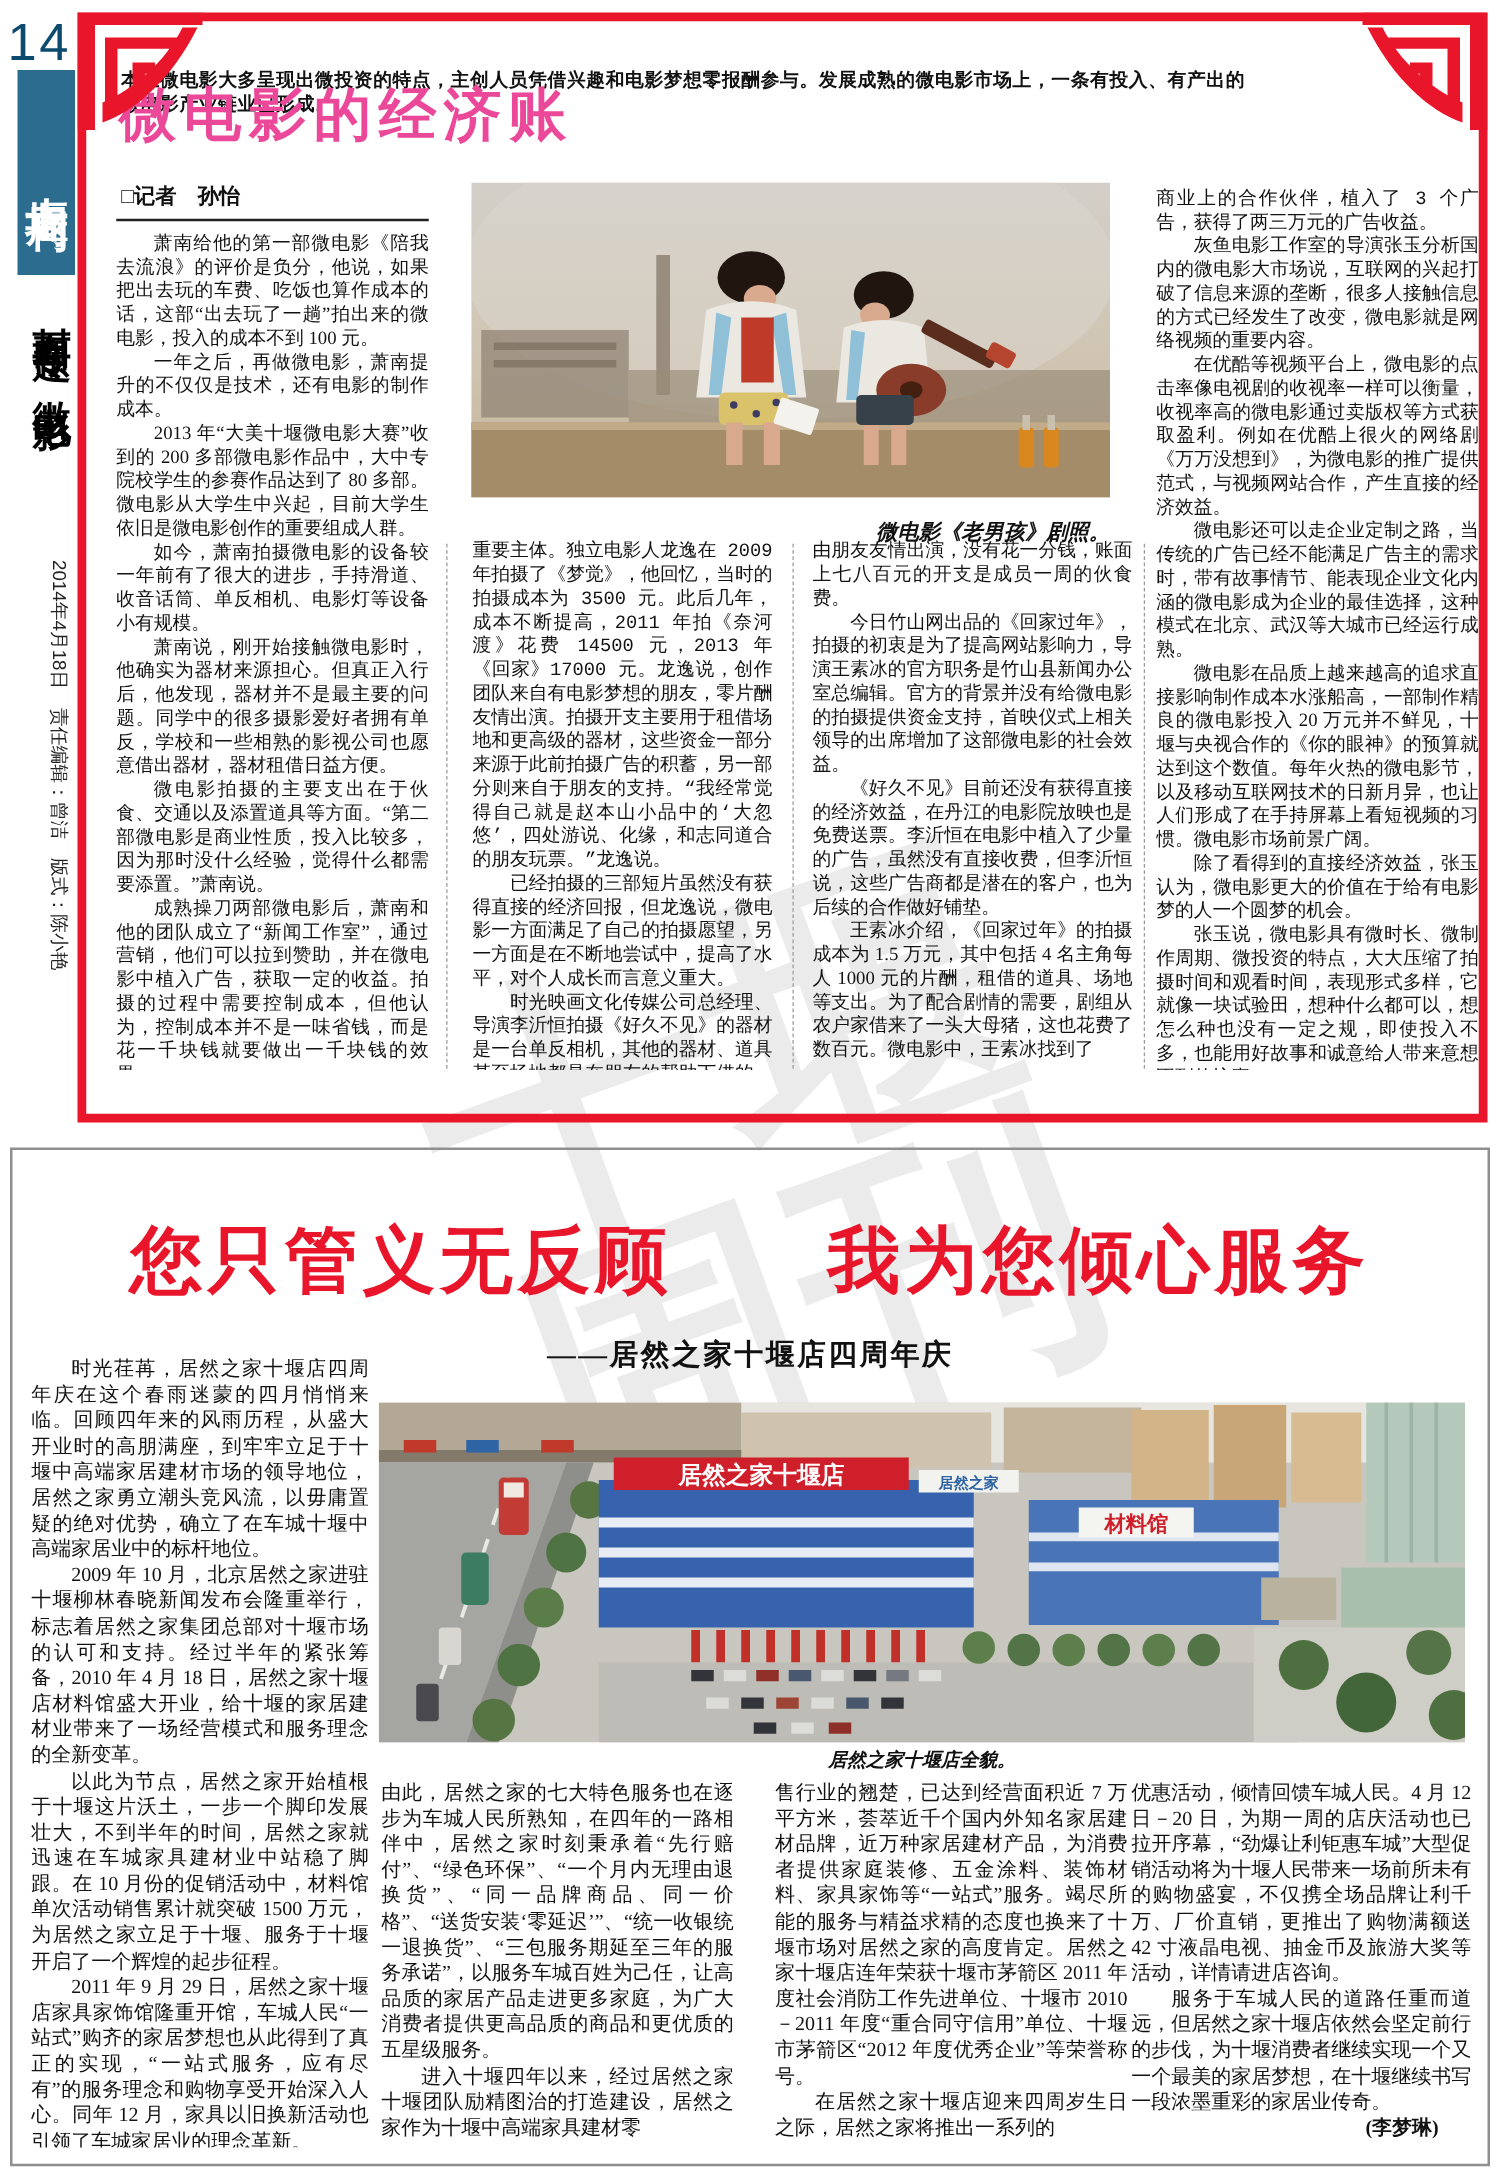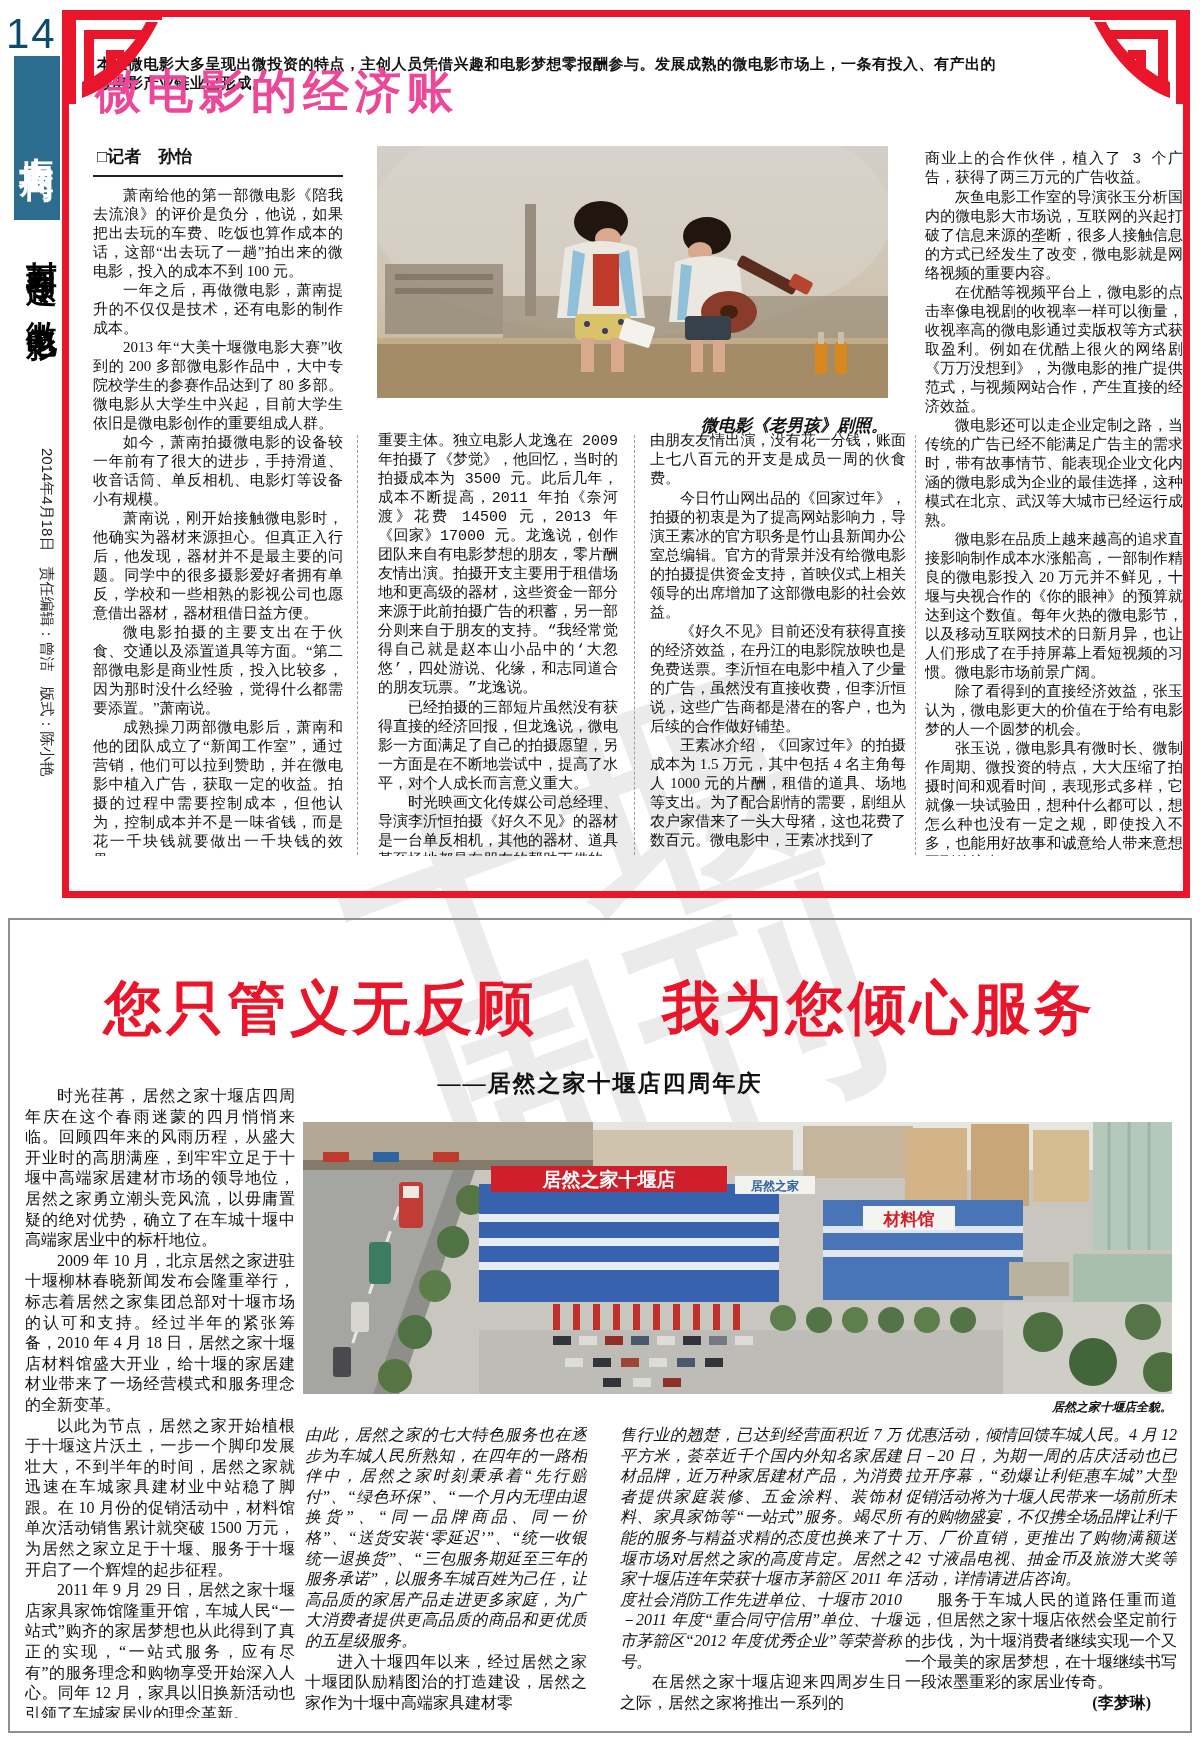--- a/index.html
+++ b/index.html
@@ -56,28 +56,28 @@
   
   #bottom-box{left:8px;top:918px;width:1184px;height:815px;border:2px solid #8f8f8f;
           box-sizing:border-box;z-index:2;}
   #ad-headline{left:0;top:50px;width:100%;text-align:center;color:#e9152b;
           font-family:"Liberation Sans","DejaVu Sans",sans-serif;font-weight:bold;
           font-size:58px;letter-spacing:4px;white-space:nowrap;}
   #ad-subtitle{left:0;top:148px;width:100%;text-align:center;font-weight:bold;
           font-size:23px;letter-spacing:2px;}
   .bcol{overflow:hidden;font-size:16px;line-height:20.6px;text-align:justify;text-justify:inter-ideograph;}
   .bcol p{margin:0;text-indent:2em;}
-  .bcol p.noindent{text-indent:0;font-style:italic;}
+  .bcol p.noindent{text-indent:0;}
   #b-col1{left:15px;top:166px;width:270px;height:632px;}
   #b-col2{left:295px;top:505px;width:282px;height:294px;}
   #b-col3{left:610px;top:505px;width:282px;height:294px;}
   #b-col4{left:895px;top:505px;width:272px;height:294px;}
   #b-photo{left:293px;top:202px;width:869px;height:272px;}
-  #b-caption{left:293px;top:479px;width:869px;text-align:right;font-weight:bold;
-          font-style:italic;font-size:12px;}
+  #b-caption{left:293px;top:479px;width:869px;text-align:center;font-weight:bold;
+          font-style:italic;font-size:15px;}
   .signature{text-align:right;padding-right:26px;font-weight:bold;text-indent:0 !important;}
 </style>
 </head>
 <body>
 
 <div id="page">
 
   <div id="watermark" class="abs">十堰周刊</div>
 
   <div id="page-num" class="abs">14</div>

